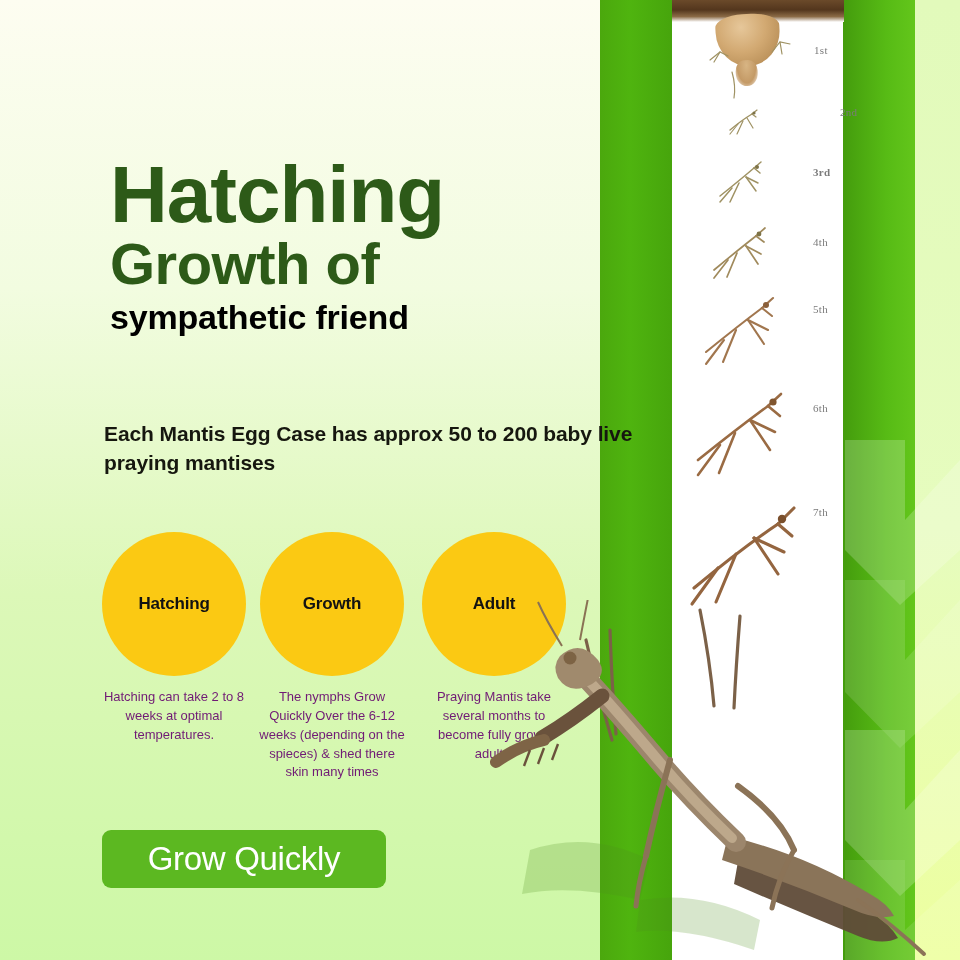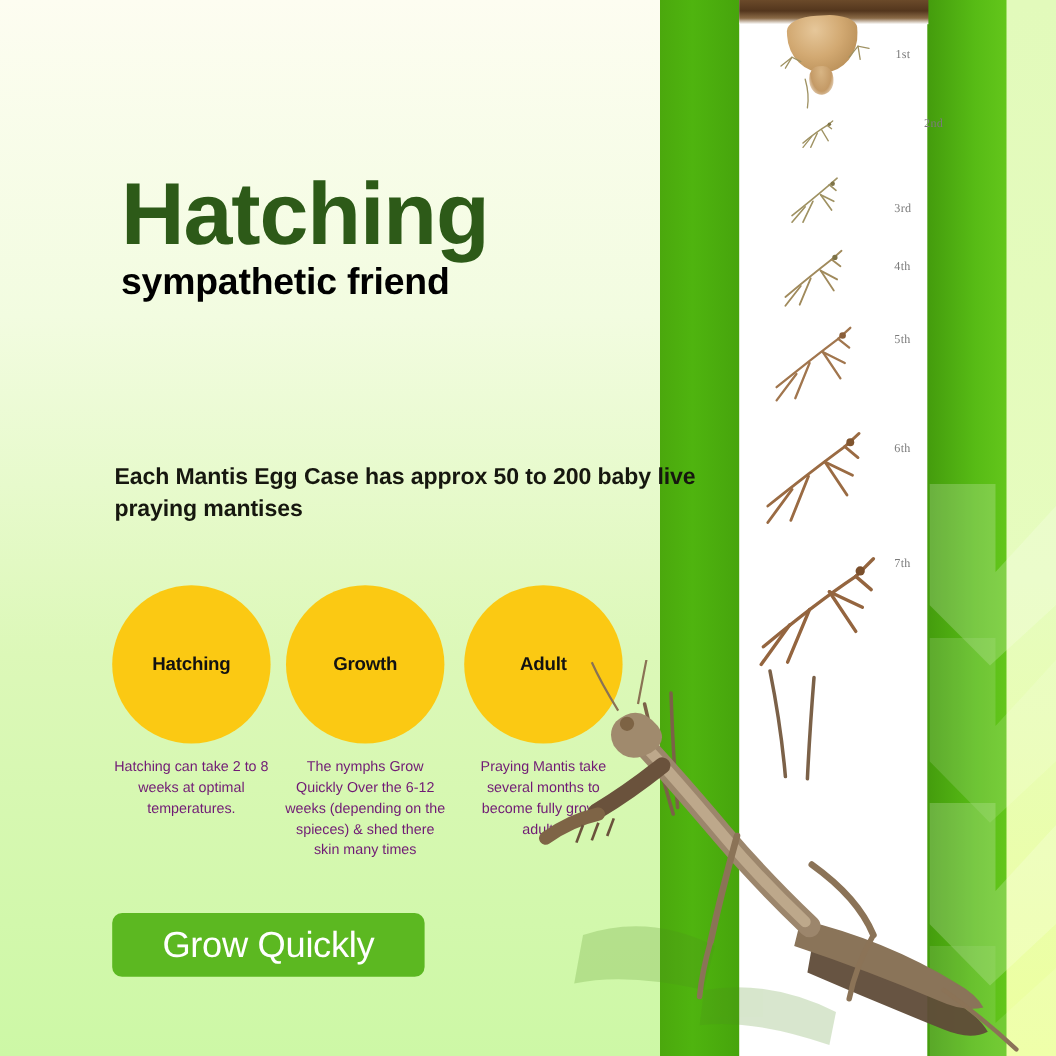--- a/index.html
+++ b/index.html
@@ -215,30 +215,31 @@
           <path d="M46 44 l-20 48"></path>
         <path d="M64 28 l24 36"></path>
           <path d="M64 28 l30 14"></path>
         <circle cx="92" cy="9" r="4.2" fill="#7a4f2c" stroke="none"></circle>
       </g>
     </g>
   </svg>
 
   <div class="stage-label" style="left:814px; top:44px;">1st</div>
   <div class="stage-label" style="left:812px; top:106px;margin-left:28px;">2nd</div>
-  <div class="stage-label" style="left:813px; top:184px;">3rd</div>
+  <div class="stage-label" style="left:813px; top:166px;font-weight:bold;">3rd</div>
   <div class="stage-label" style="left:813px; top:236px;">4th</div>
   <div class="stage-label" style="left:813px; top:303px;">5th</div>
   <div class="stage-label" style="left:813px; top:402px;">6th</div>
   <div class="stage-label" style="left:813px; top:506px;">7th</div>
 
   <div class="content">
 
     <div class="title-block">
       <div class="t1">Hatching</div>
+      <div class="t2">Growth of</div>
       <div class="t3">sympathetic friend</div>
     </div>
 
     <div class="lede">Each Mantis Egg Case has approx 50 to 200 baby live praying mantises</div>
 
     <div class="stages">
 
       <div class="stage-item" style="left:0px;">
         <div class="circle">
           <span class="circle-label">Hatching</span>

